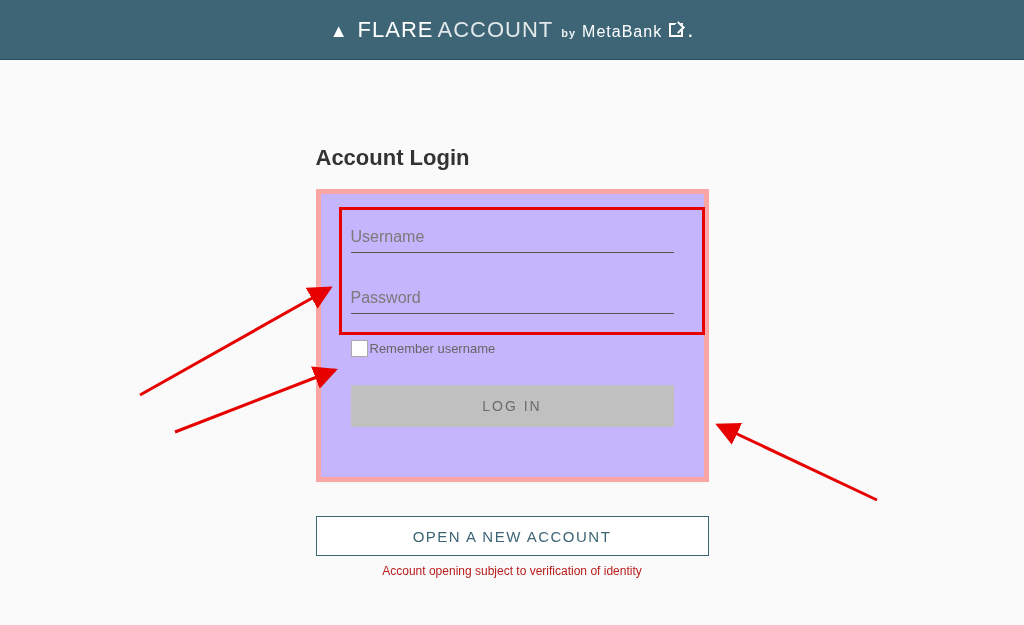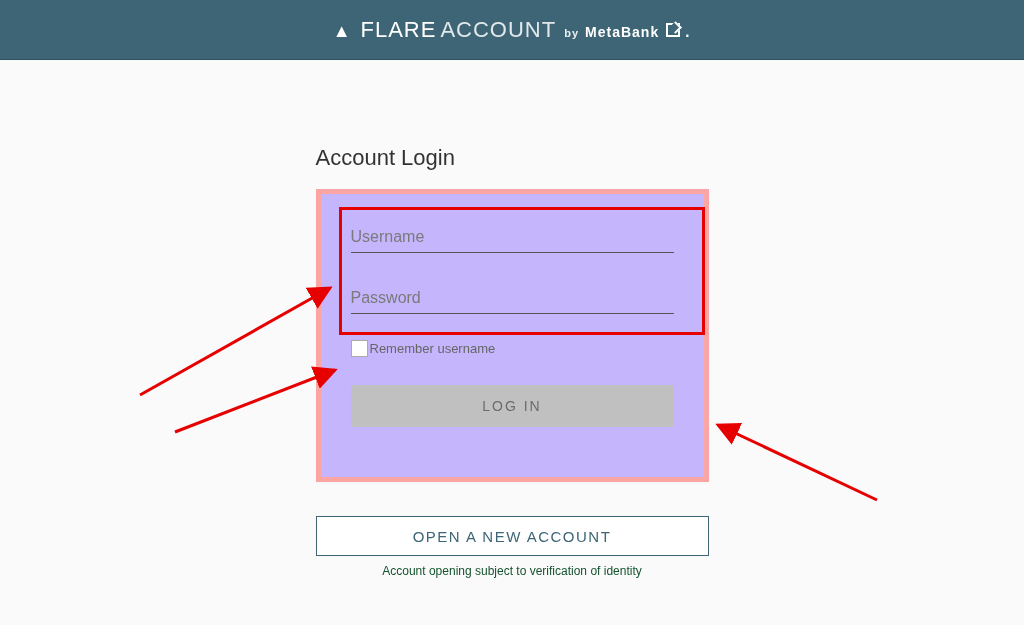--- a/index.html
+++ b/index.html
@@ -40,22 +40,22 @@
       font-weight: 200;
       opacity: 0.85;
     }
     .logo-by {
       font-size: 11px;
       font-weight: 700;
       margin-left: 4px;
       opacity: 0.9;
     }
     .logo-meta {
-      font-size: 14px;
-      font-weight: 700;
+      font-size: 16px;
+      font-weight: 400;
       margin-left: 2px;
     }
     .logo-box-icon {
       display: inline-block;
       width: 14px;
       height: 14px;
       border: 2px solid #fff;
       position: relative;
       margin-left: 3px;
       vertical-align: middle;
@@ -74,21 +74,21 @@
     }
     .content {
       display: flex;
       flex-direction: column;
       align-items: center;
       padding-top: 85px;
     }
     .title {
       width: 393px;
       font-size: 22px;
-      font-weight: 400;
+      font-weight: 700;
       color: #333;
       margin-bottom: 18px;
       text-align: left;
     }
     .card {
       width: 393px;
       background: #c4b5fd;
       border: 5px solid #fca5a5;
       padding: 28px 30px 24px 30px;
       box-shadow: 0 1px 2px rgba(0,0,0,0.03);
@@ -162,21 +162,21 @@
       background: #fff;
       border: 1px solid #3d6576;
       color: #3d6576;
       font-size: 15px;
       letter-spacing: 1.5px;
       font-weight: 500;
       cursor: pointer;
     }
     .disclaimer {
       font-size: 12px;
-      color: #14532d;
+      color: #b91c1c;
       margin-top: 8px;
       font-weight: 300;
     }
     
     .annotations {
       position: absolute;
       top: 0; left: 0;
       width: 1024px;
       height: 625px;
       pointer-events: none;

